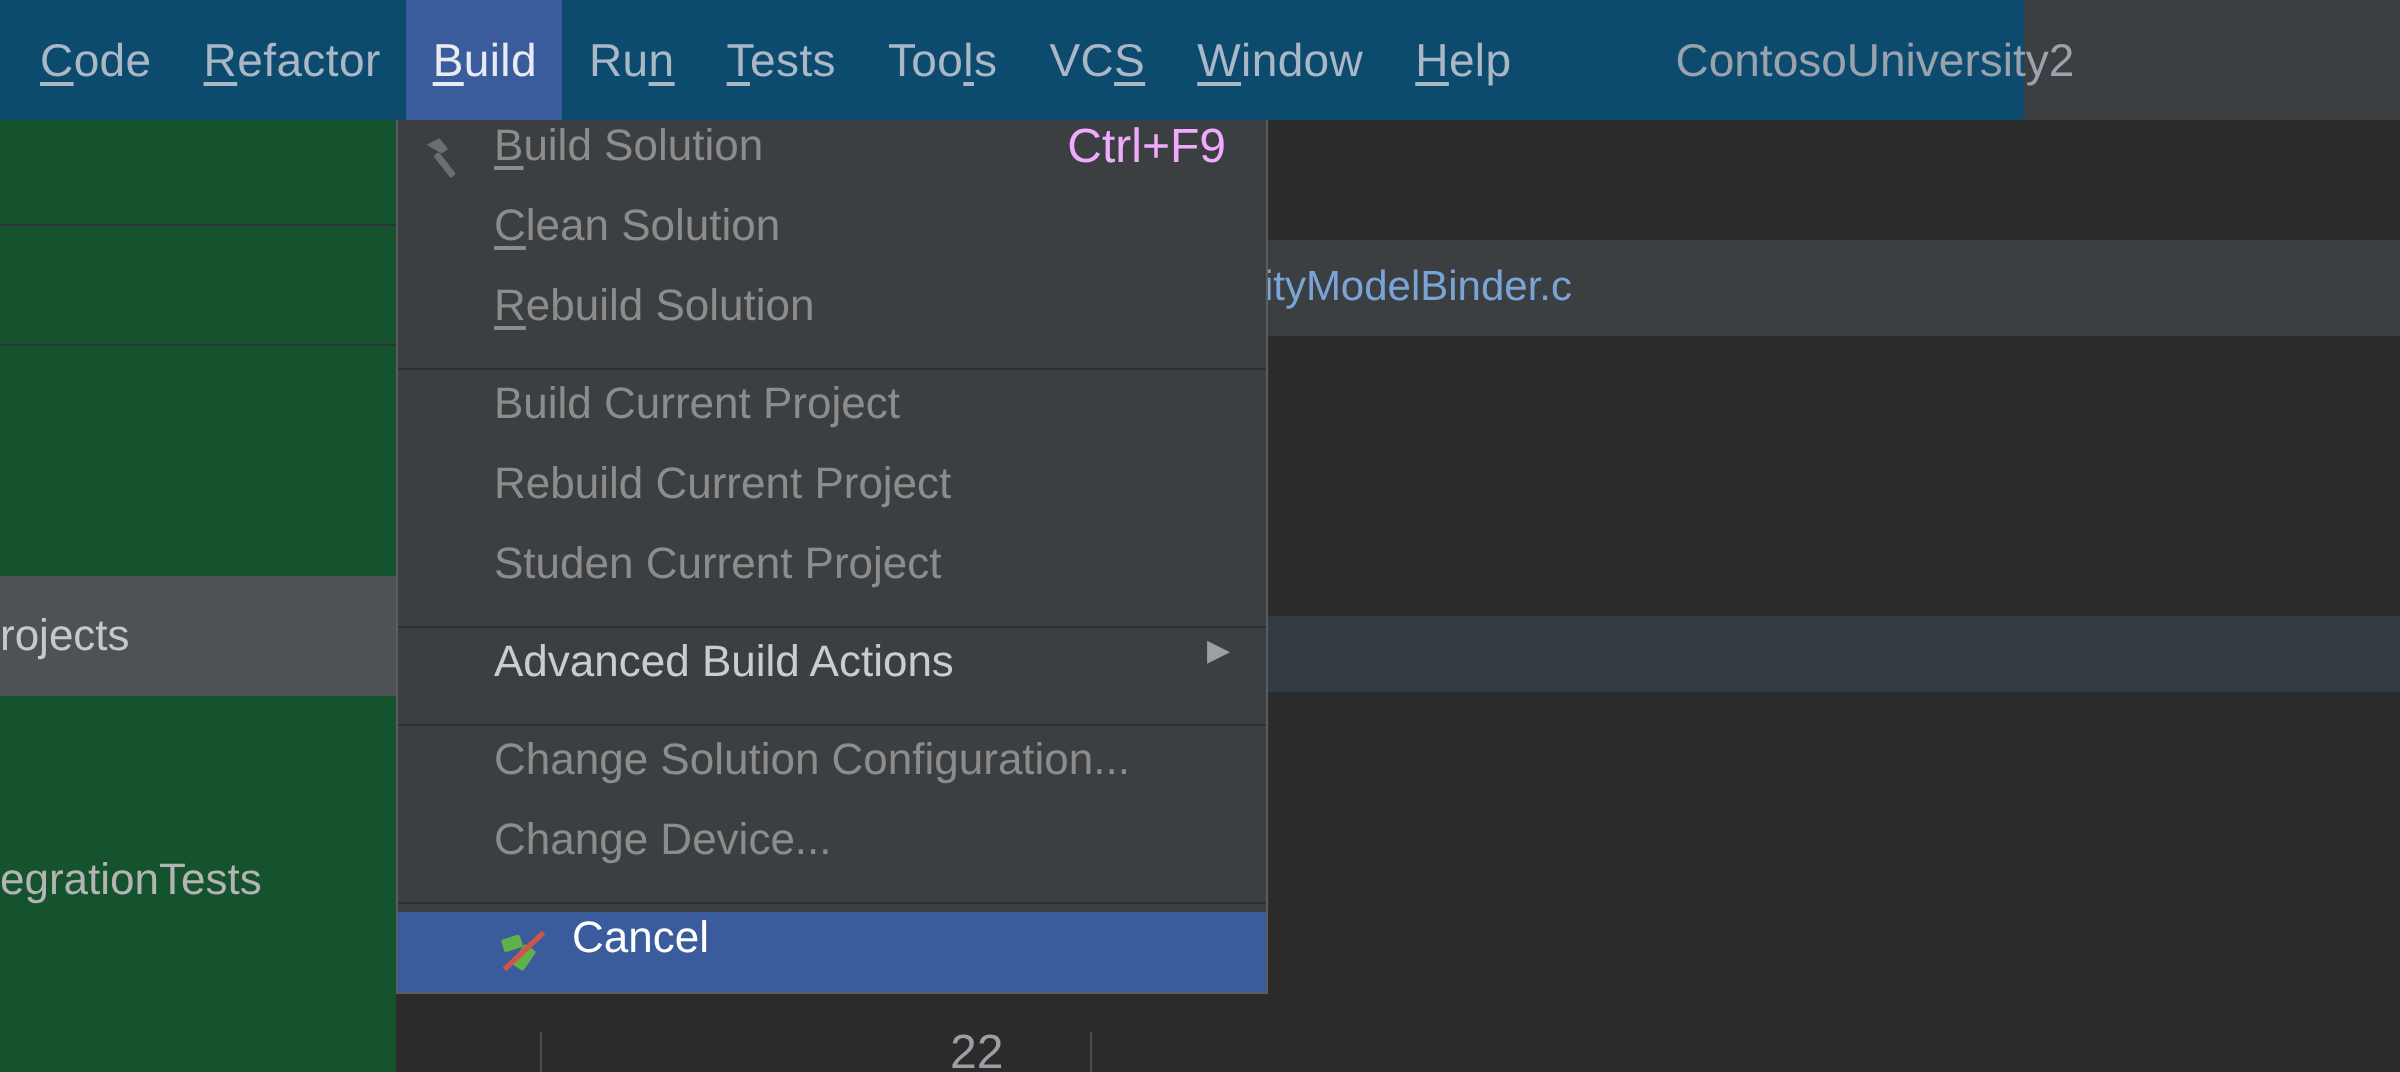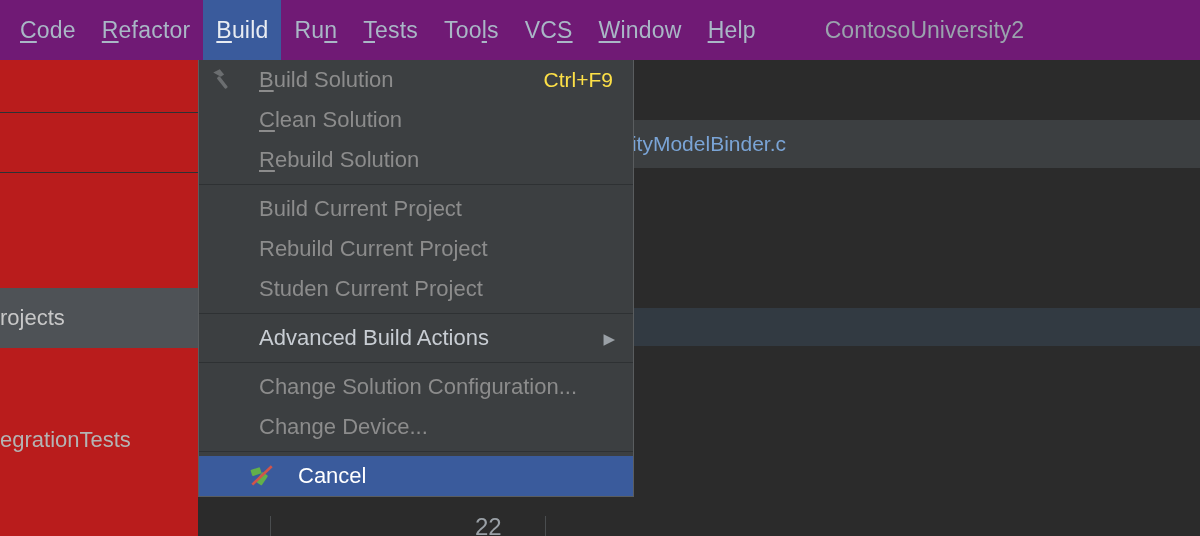--- a/index.html
+++ b/index.html
@@ -18,24 +18,25 @@
   #app {
     position: absolute;
     inset: 0;
     background: #3c3f41;
   }
 
   
   .menubar {
     position: absolute;
     left: 0; top: 0;
-    width: 1200px; height: 60px;
-    background: #701a75;
-    display: flex;
-    align-items: center;
+    width: 1012px; height: 60px;
+    background: #0c4a6e;
+    display: flex;
+    align-items: center;
+    gap: 13px;
   }
   .menu-item {
     height: 60px;
     display: flex;
     align-items: center;
     padding: 0 13px;
     font-size: 23px;
     color: #a9b7c6;
     letter-spacing: .2px;
     white-space: nowrap;
@@ -51,21 +52,21 @@
     font-size: 23px;
     color: #9aa3ad;
     white-space: nowrap;
   }
 
   
   .sidebar {
     position: absolute;
     left: 0; top: 60px;
     width: 198px; height: 476px;
-    background: #b91c1c;
+    background: #14532d;
     overflow: hidden;
   }
   .sb-row {
     position: absolute;
     left: 0;
     width: 198px;
     height: 60px;
     display: flex;
     align-items: center;
     font-size: 22px;
@@ -210,41 +211,39 @@
     background: #3c3f41;
     border: 1px solid #5a5d5f;
     border-top: none;
     box-sizing: border-box;
     z-index: 50;
   }
   .dd-item {
     position: relative;
     height: 40px;
     display: flex;
-    align-items: center;
     font-size: 22px;
     color: #8c8c8c;
     white-space: nowrap;
     box-sizing: border-box;
-    gap: 12px;
   }
   .dd-item.enabled { color: #c8cdd3; }
   .dd-item.highlight { background: #3a5b9c; color: #ffffff; padding-left: 39px; }
   .dd-icon {
     width: 48px;
     display: flex;
     align-items: center;
     justify-content: center;
     flex: 0 0 48px;
   }
   .dd-label { flex: 1 1 auto; }
   .dd-label .mn { text-decoration: underline; text-underline-offset: 3px; }
   .dd-shortcut {
-    font-size: 21px;
-    color: #fde047;
+    font-size: 24px;
+    color: #f0abfc;
     padding-right: 20px;
   }
   .dd-arrow {
     padding-right: 18px;
     color: #9aa0a6;
     font-size: 15px;
     line-height: 1;
   }
   .dd-sep {
     height: 1px;

